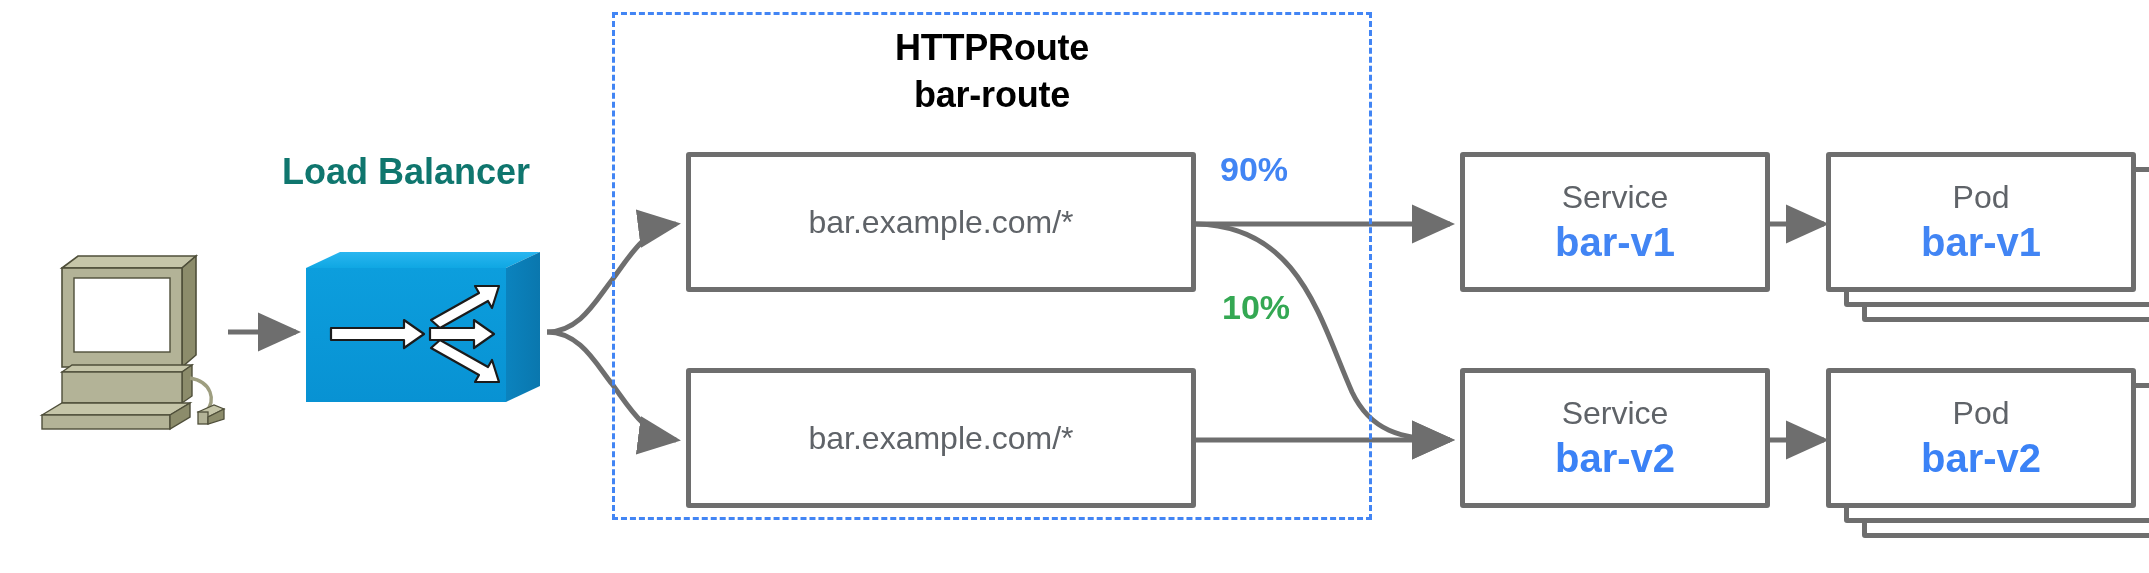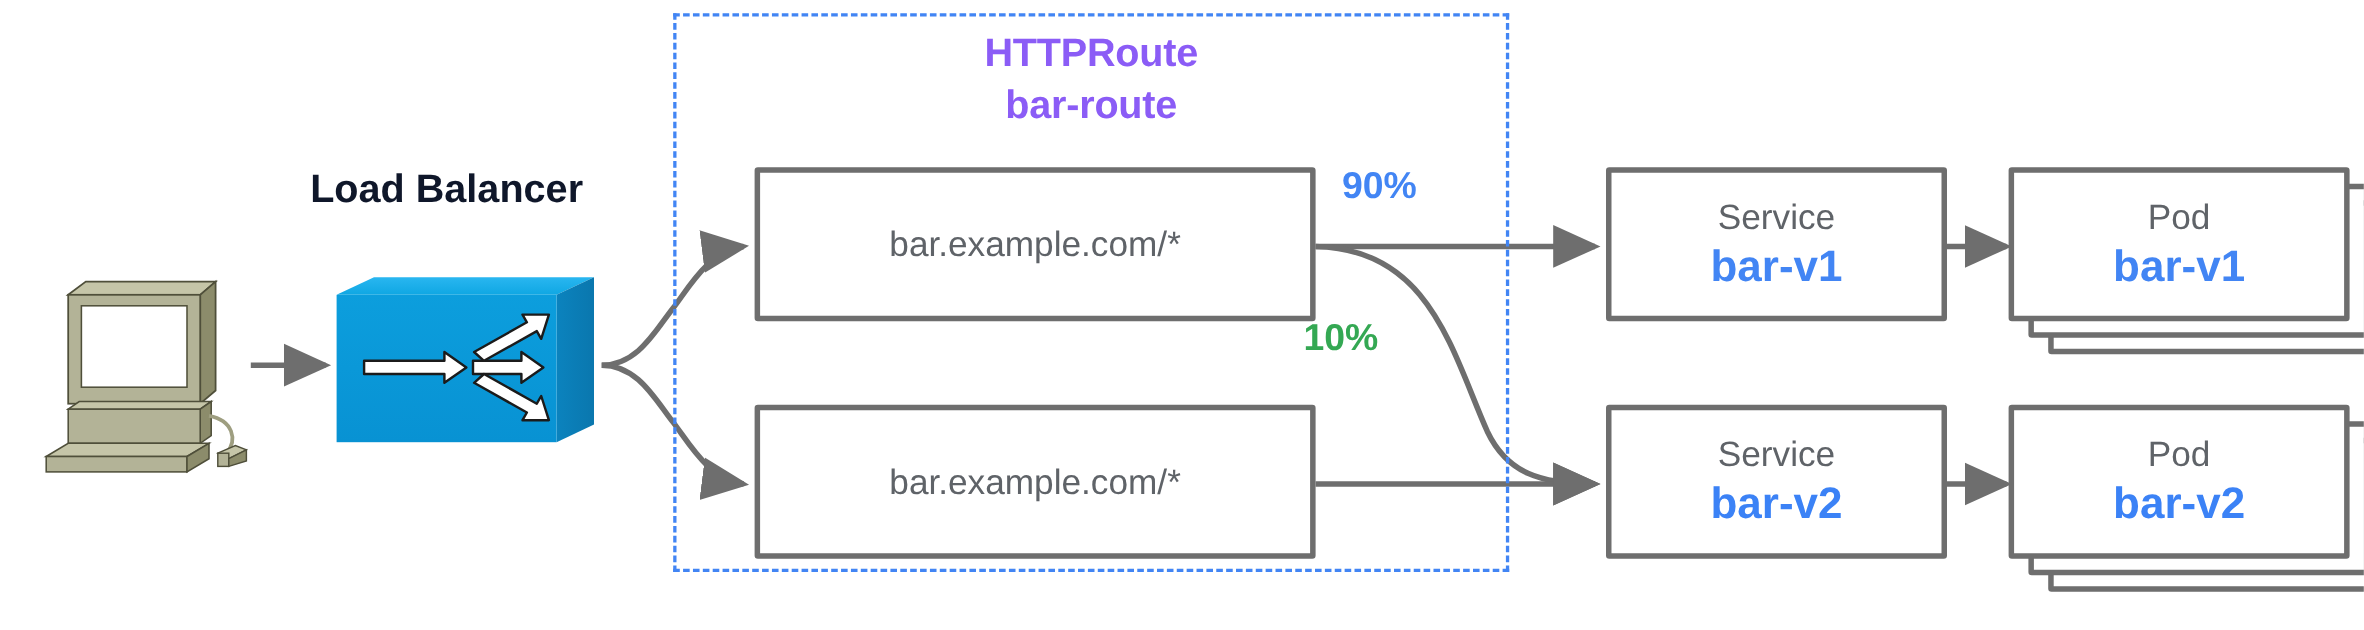--- a/index.html
+++ b/index.html
@@ -43,28 +43,28 @@
 
   
   .route-boundary {
     position: absolute;
     border: 3px dashed #4285F4;
     box-sizing: border-box;
     background: transparent;
   }
 
   .route-title {
-    color: #8b5cf6;
+    color: #000000;
     font-weight: bold;
     font-size: 36px;
     letter-spacing: -0.2px;
   }
 
   .lb-title {
-    color: #0f172a;
+    color: #0f766e;
     font-weight: bold;
     font-size: 36px;
   }
 
   
   .gbox {
     position: absolute;
     box-sizing: border-box;
     border: 5px solid #6E6E6E;
     background: #ffffff;
@@ -200,21 +200,21 @@
 
     <div class="gbox" style="left:686px; top:152px; width:510px; height:140px;">
       <div class="line1">bar.example.com/*</div>
     </div>
 
     <div class="gbox" style="left:686px; top:368px; width:510px; height:140px;">
       <div class="line1">bar.example.com/*</div>
     </div>
 
     <div class="pct pct-blue" style="left:1220px; top:150px;">90%</div>
-    <div class="pct pct-green" style="left:1185px; top:288px;">10%</div>
+    <div class="pct pct-green" style="left:1222px; top:288px;">10%</div>
 
     <div class="gbox" style="left:1460px; top:152px; width:310px; height:140px;">
       <div class="line1">Service</div>
       <div class="line2 accent-blue">bar-v1</div>
     </div>
 
     <div class="stack-shadow" style="left:1862px; top:182px; width:310px; height:140px;"></div>
     <div class="stack-shadow" style="left:1844px; top:167px; width:310px; height:140px;"></div>
     <div class="gbox" style="left:1826px; top:152px; width:310px; height:140px;">
       <div class="line1">Pod</div>

